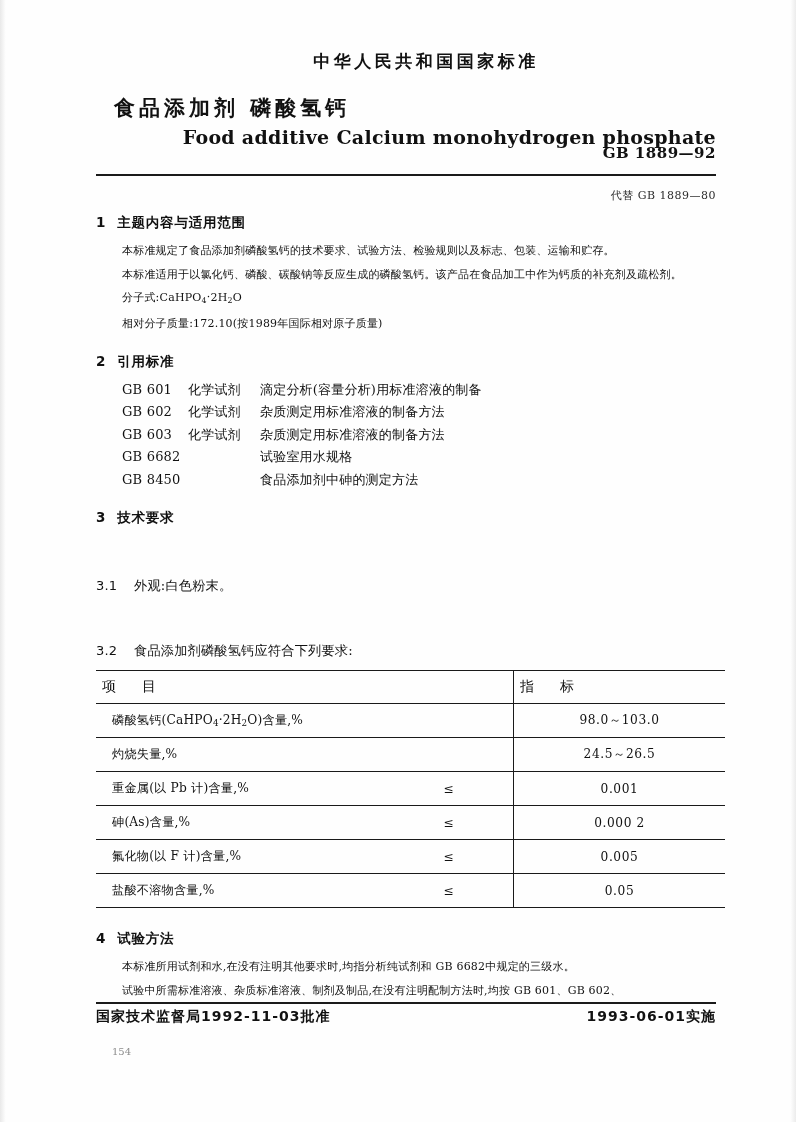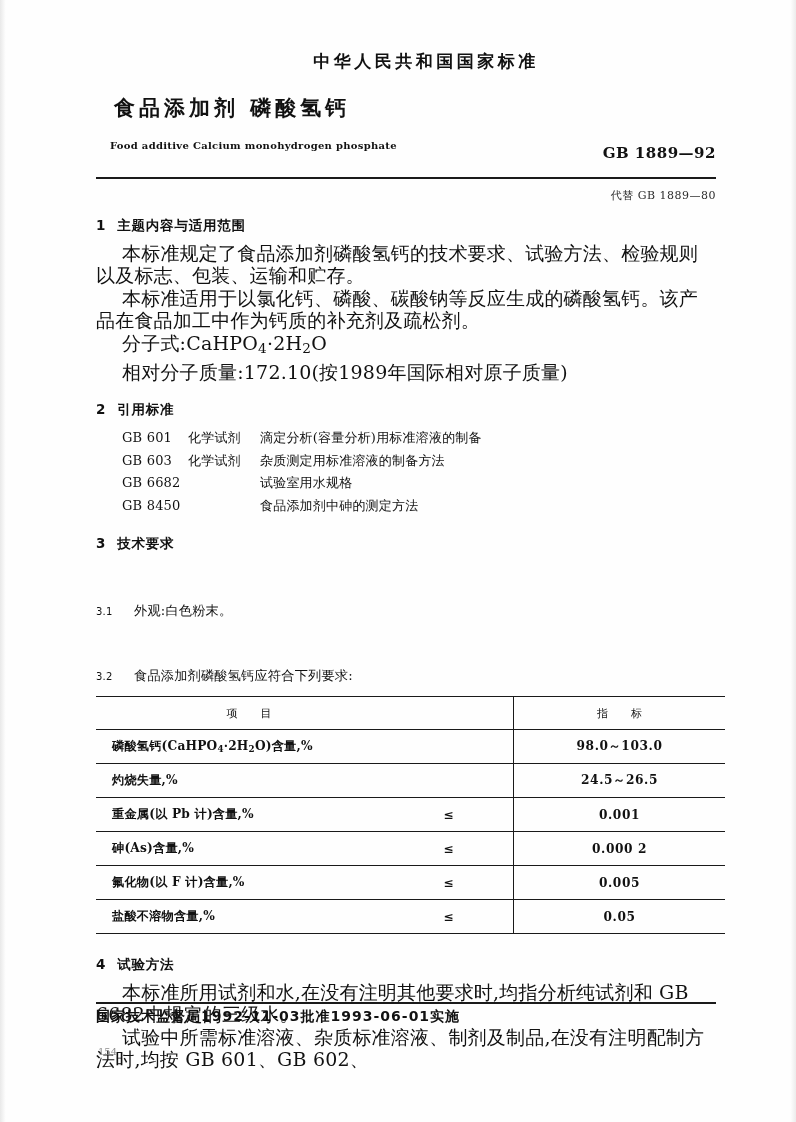--- a/index.html
+++ b/index.html
@@ -81,26 +81,26 @@
   .replaces {
     position: absolute;
     right: 0;
     top: 188px;
     font-size: 11px;
     letter-spacing: 0.5px;
     white-space: nowrap;
     color: #2b2b2b;
   }
   .en-title {
-    text-align: left;
+    text-align: right;
     font-family: "DejaVu Serif", "Liberation Serif", serif;
     font-weight: bold;
-    font-size: 10px;
+    font-size: 19px;
     letter-spacing: 0.3px;
-    margin-top: 18px;
+    margin-top: 4px;
     padding-left: 14px;
   }
   .rule-thick {
     margin-top: 26px;
     height: 0;
     border-top: 2.4px solid #1a1a1a;
   }
 
   
   .body-area { padding-top: 20px; }
@@ -109,38 +109,38 @@
     font-family: "DejaVu Sans", "Liberation Sans", sans-serif;
     font-weight: bold;
     font-size: 13.5px;
     letter-spacing: 0.8px;
     margin-top: 18px;
     margin-bottom: 8px;
   }
   .sec-head .num { margin-right: 11px; font-weight: bold; }
 
   .para {
-    font-size: 19px;
+    font-size: 11px;
     line-height: 21.5px;
     letter-spacing: 0.2px;
     text-indent: 26px;
     margin: 2px 0;
   }
 
   .sub-line {
     font-size: 13.2px;
     line-height: 22px;
     letter-spacing: 0.2px;
     margin: 3px 0;
   }
   .sub-line .subnum {
     display: inline-block;
     width: 38px;
     font-family: "DejaVu Sans", "Liberation Sans", sans-serif;
-    font-size: 10px;
+    font-size: 13px;
     margin-top: 40px;
   }
 
   .ref-list { margin: 6px 0 4px 0; }
   .ref-row {
     font-size: 13px;
     line-height: 22.5px;
     padding-left: 26px;
     letter-spacing: 0.2px;
   }
@@ -166,29 +166,28 @@
     border-bottom: 1.1px solid #1a1a1a;
     padding: 0;
     font-weight: normal;
   }
   .spec-table .c-item   { width: 300px; }
   .spec-table .c-op     { width: 105px; }
   .spec-table .c-val    { width: 205px; border-left: 1.3px solid #1a1a1a; }
 
   .spec-table tr.hdr-row td {
     height: 32px;
-    text-align: center;
-    font-size: 11px;
+    text-align: left;
+    font-size: 14px;
     letter-spacing: 6px;
     padding-left: 6px;
   }
   .spec-table tr.data-row td {
     height: 33px;
     font-size: 12.2px;
-    font-weight: bold;
   }
   .spec-table td.item-cell {
     padding-left: 16px;
     letter-spacing: 0.2px;
   }
   .spec-table td.op-cell {
     text-align: center;
     font-size: 13px;
     padding-right: 18px;
   }
@@ -209,28 +208,29 @@
     width: 620px;
     height: 0;
     border-top: 2.2px solid #1a1a1a;
   }
   .footer {
     position: absolute;
     left: 96px;
     top: 1008px;
     width: 620px;
     display: flex;
+    justify-content: space-between;
     font-family: "DejaVu Sans", "Liberation Sans", sans-serif;
     font-weight: bold;
     font-size: 14px;
     letter-spacing: 1px;
   }
   .page-no {
     position: absolute;
-    left: 98px;
+    left: 112px;
     top: 1046px;
     font-size: 10px;
     color: #8d8d8d;
     font-family: "DejaVu Serif", serif;
   }
 </style>
 </head>
 <body>
 
 <div class="page">
@@ -262,20 +262,23 @@
       <p class="para">相对分子质量:172.10(按1989年国际相对原子质量)</p>
 
       <div class="sec-head">
         <span class="num">2</span><span>引用标准</span>
       </div>
       <div class="ref-list">
         <div class="ref-row">
           <span class="code">GB 601</span><span class="kind">化学试剂</span><span>滴定分析(容量分析)用标准溶液的制备</span>
         </div>
         <div class="ref-row">
+          <span class="code">GB 602</span><span class="kind">化学试剂</span><span>杂质测定用标准溶液的制备方法</span>
+        </div>
+        <div class="ref-row">
           <span class="code">GB 603</span><span class="kind">化学试剂</span><span>杂质测定用标准溶液的制备方法</span>
         </div>
         <div class="ref-row">
           <span class="code">GB 6682</span><span class="kind"></span><span>试验室用水规格</span>
         </div>
         <div class="ref-row">
           <span class="code">GB 8450</span><span class="kind"></span><span>食品添加剂中砷的测定方法</span>
         </div>
       </div>
 

